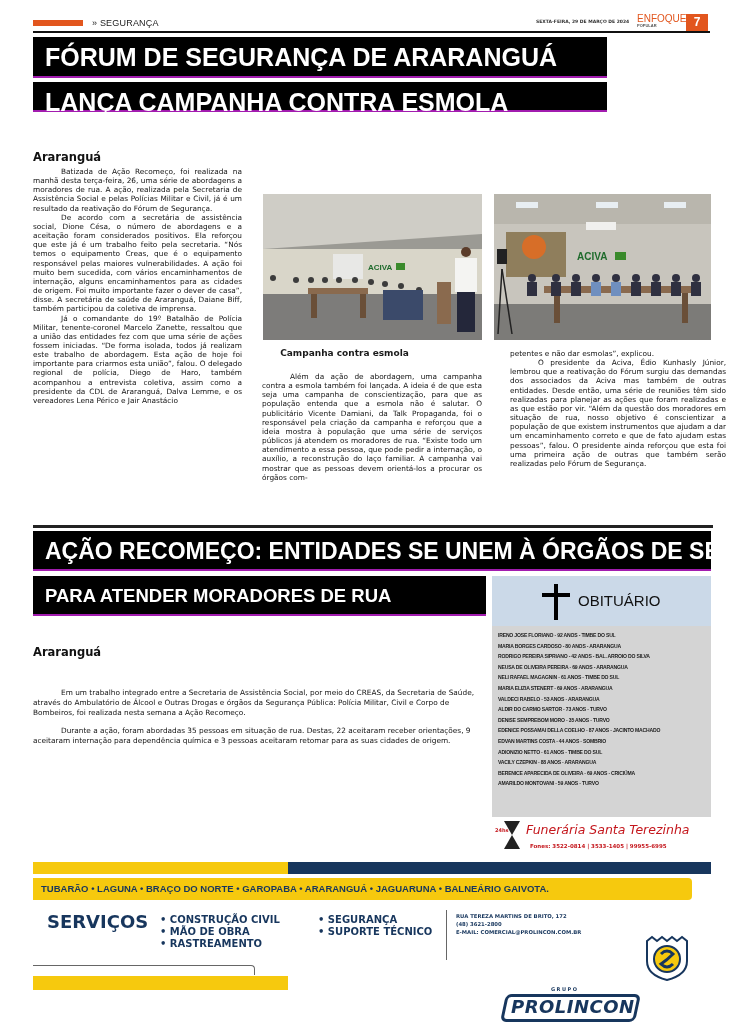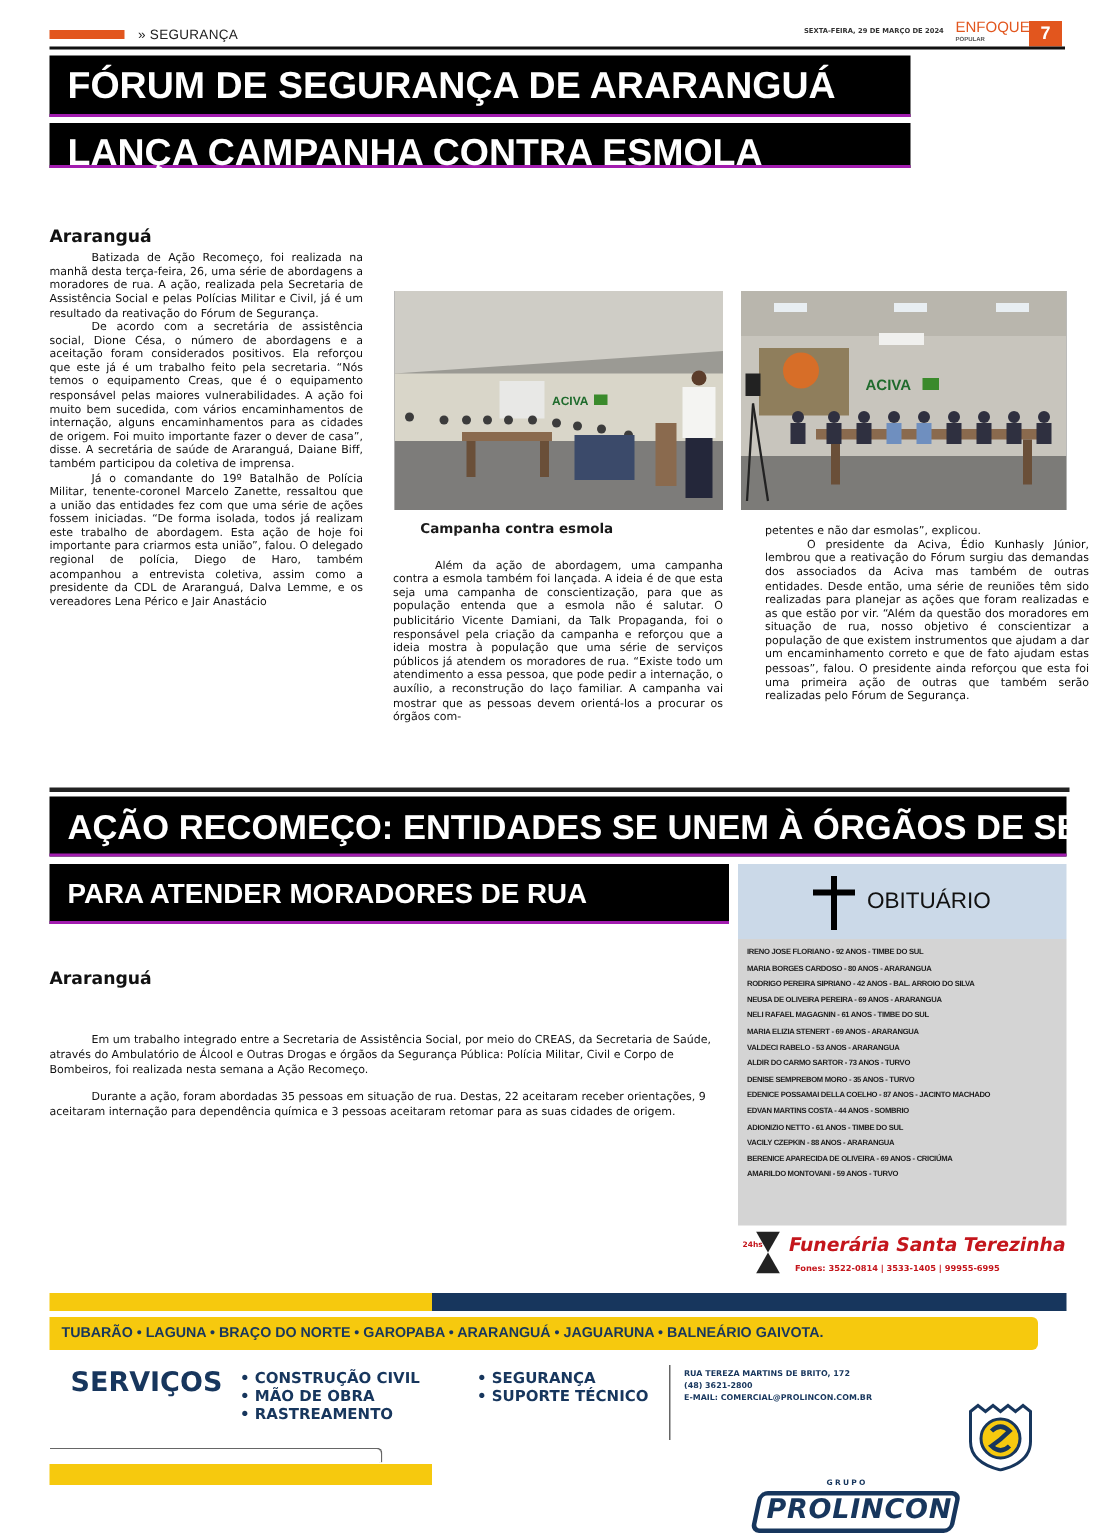--- a/index.html
+++ b/index.html
@@ -204,21 +204,21 @@
   <div class="obit-item">BERENICE APARECIDA DE OLIVEIRA - 69 ANOS - CRICIÚMA</div>
   <div class="obit-item">AMARILDO MONTOVANI - 59 ANOS - TURVO</div>
 </div>
 
 <div class="abs fun">
   <svg class="abs" style="left:8px;top:2px;" width="24" height="28" viewBox="0 0 24 28">
     <polygon points="4,0 20,0 12,14" fill="#222"></polygon>
     <polygon points="4,28 20,28 12,14" fill="#222"></polygon>
   </svg>
   <div class="abs" style="left:3px;top:8px;font-size:5px;color:#c4161c;font-weight:bold;">24hs</div>
-  <div class="abs" style="left:34px;top:3px;font-family:'DejaVu Sans',sans-serif;font-style:italic;font-weight:bold;font-size:12.5px;color:#c4161c;white-space:nowrap;">
+  <div class="abs" style="left:34px;top:3px;font-family:'DejaVu Sans',sans-serif;font-style:italic;font-weight:normal;font-size:12.5px;color:#c4161c;white-space:nowrap;">
     <span>Funerária</span>
     <span>Santa Terezinha</span>
   </div>
   <div class="abs" style="left:38px;top:24px;font-size:5.5px;color:#c4161c;font-weight:bold;white-space:nowrap;">Fones: 3522-0814 | 3533-1405 | 99955-6995</div>
 </div>
 
 <div class="abs ad-yellow-top"></div>
 <div class="abs ad-navy-top"></div>
 <div class="abs ad-cities">TUBARÃO • LAGUNA • BRAÇO DO NORTE • GAROPABA • ARARANGUÁ • JAGUARUNA • BALNEÁRIO GAIVOTA.</div>
 

